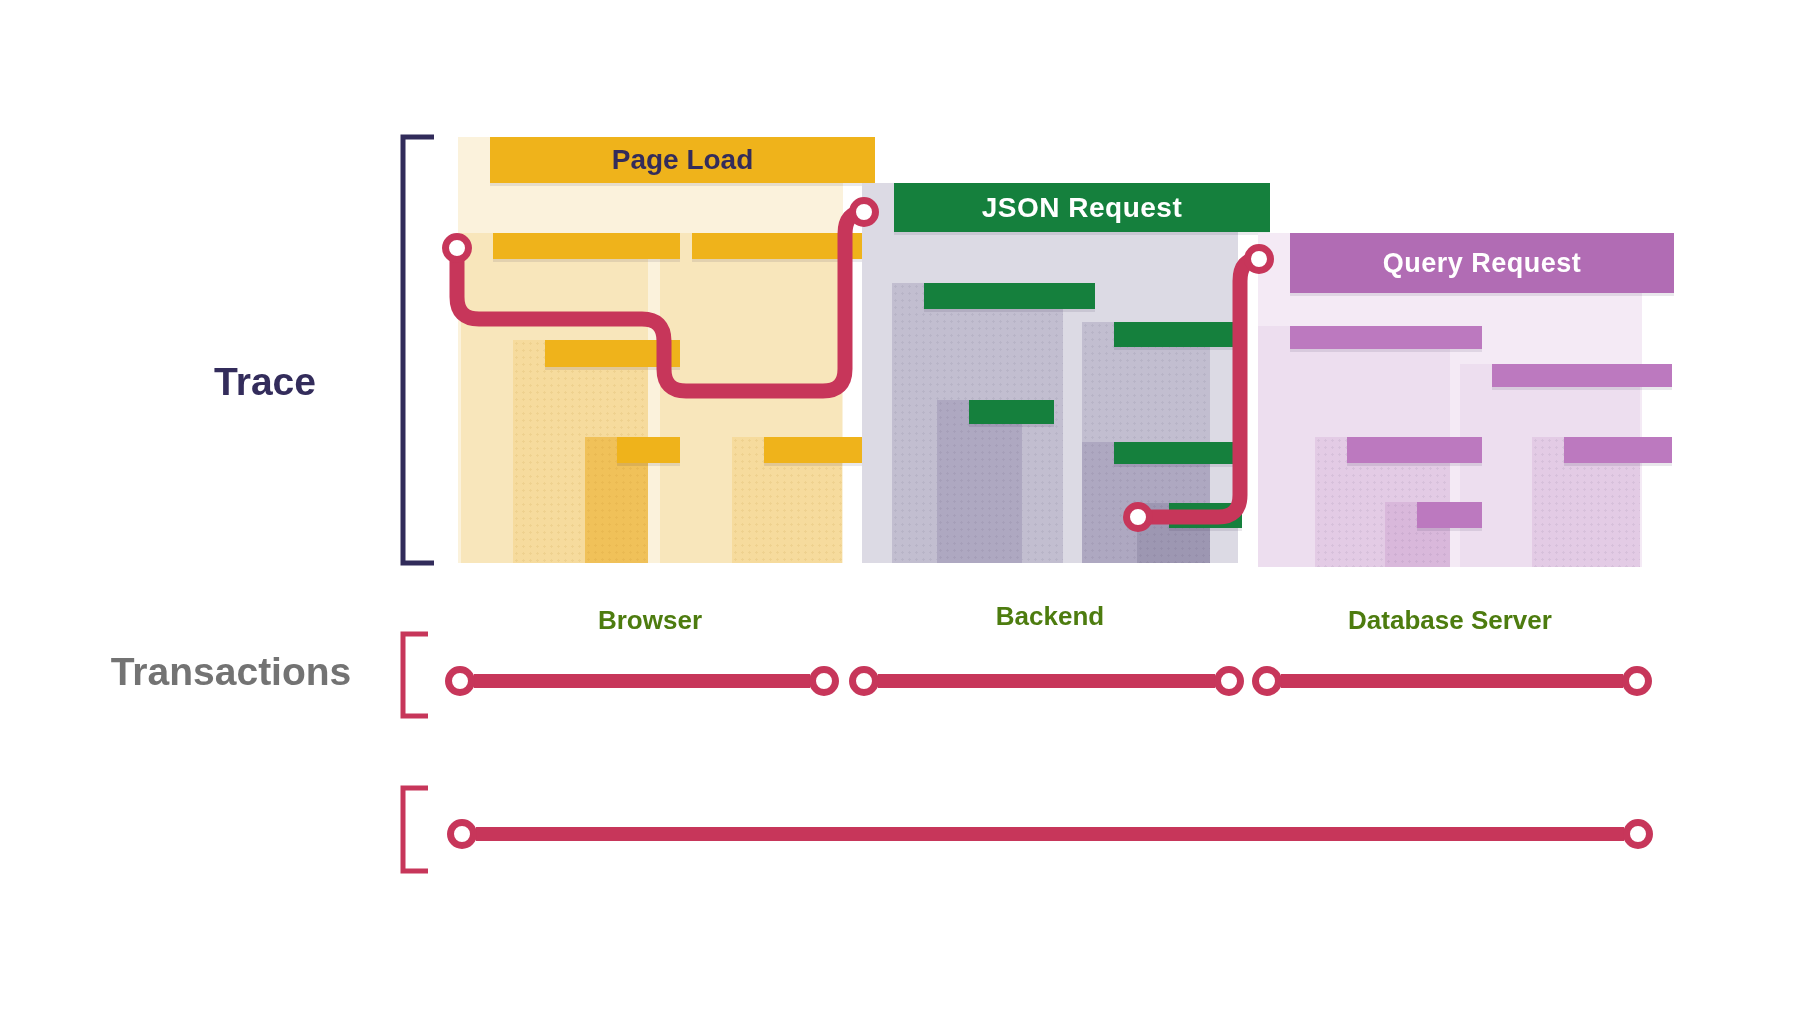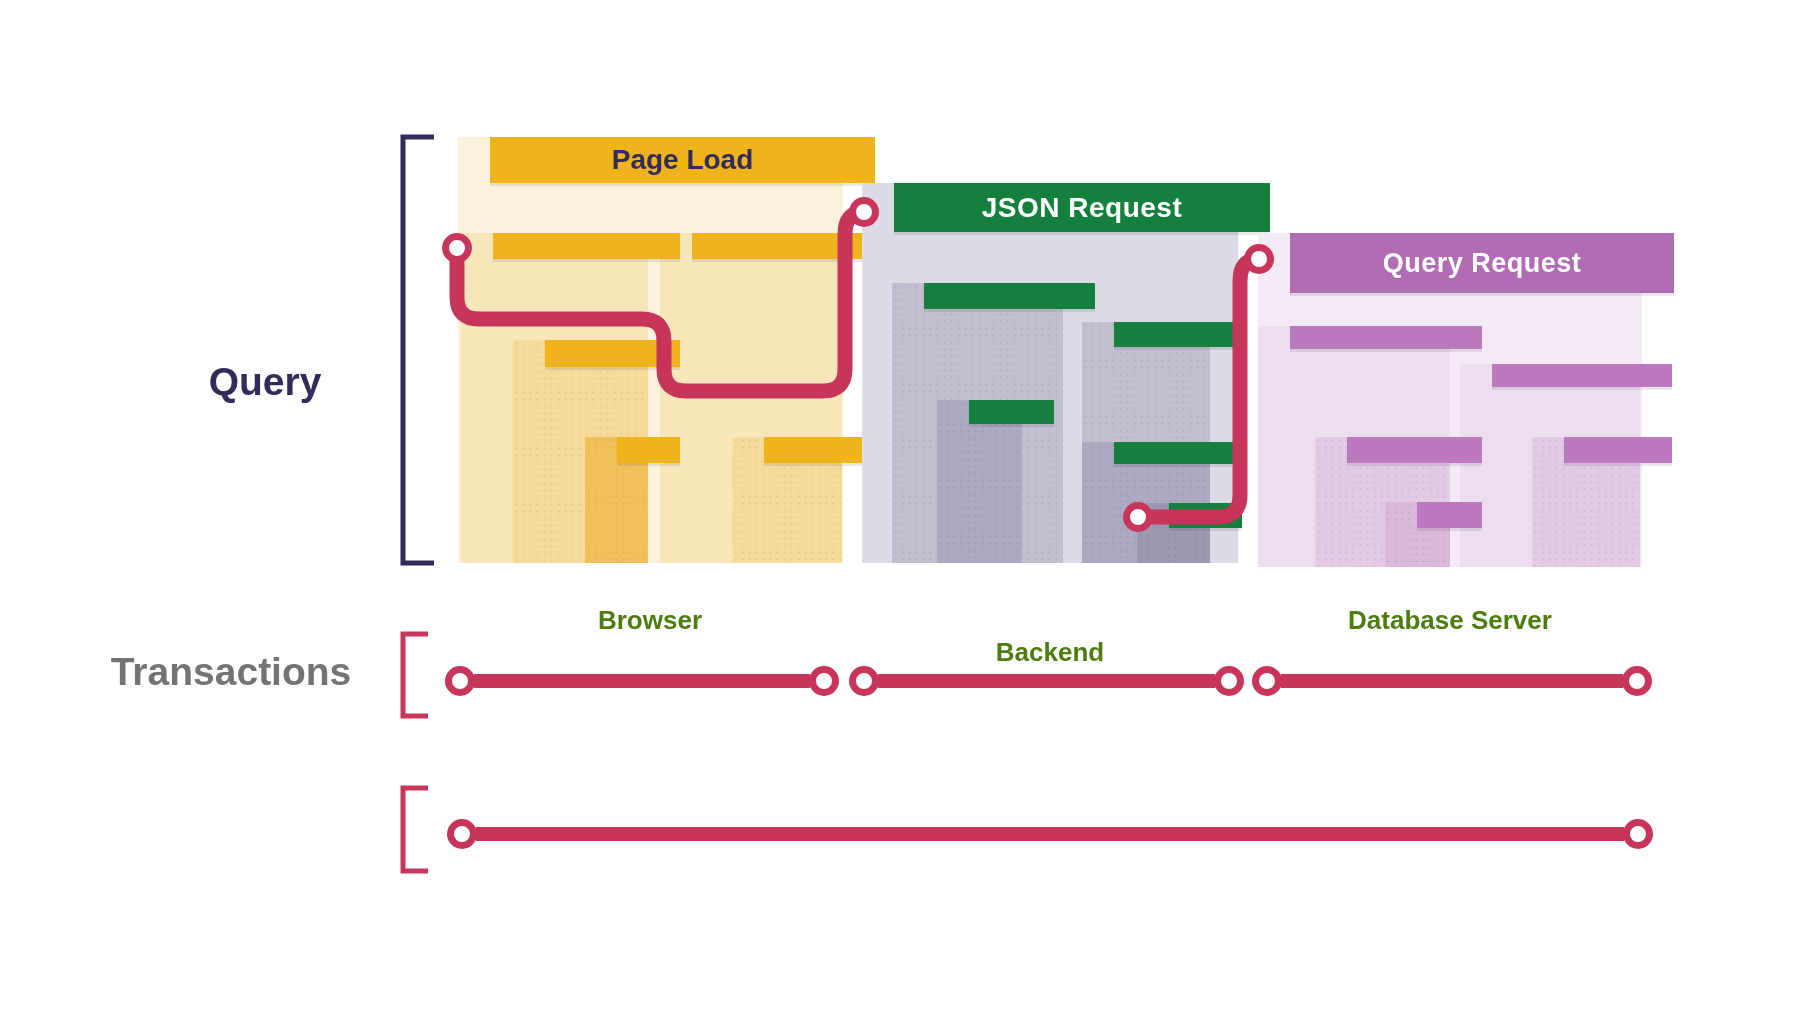--- a/index.html
+++ b/index.html
@@ -42,21 +42,21 @@
   .col-label{position:absolute;font-weight:bold;font-size:26px;color:#4d7c0f;text-align:center;}
   .big{font-size:39px;}
   
   .overlay{position:absolute;left:0;top:0;pointer-events:none;}
 </style>
 </head>
 <body>
 
 <div class="canvas">
 
-  <div class="row-label lbl-navy big abs" style="left:140px;top:360px;width:250px;">Query</div>
+  <div class="row-label lbl-navy big abs" style="left:140px;top:360px;width:250px;">Trace</div>
   <div class="row-label lbl-red big abs" style="left:81px;top:650px;width:300px;">Transactions</div>
 
   <div class="abs cream" style="left:458px;top:137px;width:385px;height:426px;"></div>
   <div class="abs y1" style="left:461px;top:233px;width:187px;height:330px;"></div>
   <div class="abs y2 tex-y" style="left:513px;top:340px;width:135px;height:223px;"></div>
   <div class="abs y3 tex-y" style="left:585px;top:437px;width:63px;height:126px;"></div>
   <div class="abs y1" style="left:660px;top:233px;width:182px;height:330px;"></div>
   <div class="abs y2 tex-y" style="left:732px;top:437px;width:110px;height:126px;"></div>
 
   <div class="hdr gold" style="left:461px;top:233px;width:187px;height:26px;"></div>
@@ -94,21 +94,21 @@
   <div class="hdr purp2" style="left:1258px;top:326px;width:192px;height:23px;"></div>
   <div class="hdr purp2" style="left:1315px;top:437px;width:135px;height:26px;"></div>
   <div class="hdr purp2" style="left:1385px;top:502px;width:65px;height:26px;"></div>
   <div class="hdr purp2" style="left:1460px;top:364px;width:180px;height:23px;"></div>
   <div class="hdr purp2" style="left:1532px;top:437px;width:108px;height:26px;"></div>
   <div class="hdr purp" style="left:1258px;top:233px;width:384px;height:60px;">
     <span class="t-white" style="font-size:27px;">Query Request</span>
   </div>
 
   <div class="col-label" style="left:550px;top:605px;width:200px;">Browser</div>
-  <div class="col-label" style="left:950px;top:637px;width:200px;">Backend</div>
+  <div class="col-label" style="left:950px;top:601px;width:200px;">Backend</div>
   <div class="col-label" style="left:1300px;top:605px;width:300px;">Database Server</div>
 
   <svg class="overlay" width="1800" height="1031" viewBox="0 0 1800 1031">
 
     <path d="M434,137 L403,137 L403,563 L434,563" fill="none" stroke="#312B5A" stroke-width="5"></path>
     <path d="M428,634 L403,634 L403,716 L428,716" fill="none" stroke="#C7365A" stroke-width="5"></path>
     <path d="M428,788 L403,788 L403,871 L428,871" fill="none" stroke="#C7365A" stroke-width="5"></path>
 
     <path d="M457,252 L457,297 Q457,319 479,319 L642,319 Q664,319 664,341 L664,369 Q664,391 686,391
              L823,391 Q845,391 845,369 L845,234 Q845,212 864,212" fill="none" stroke="#C7365A" stroke-width="15"></path>

